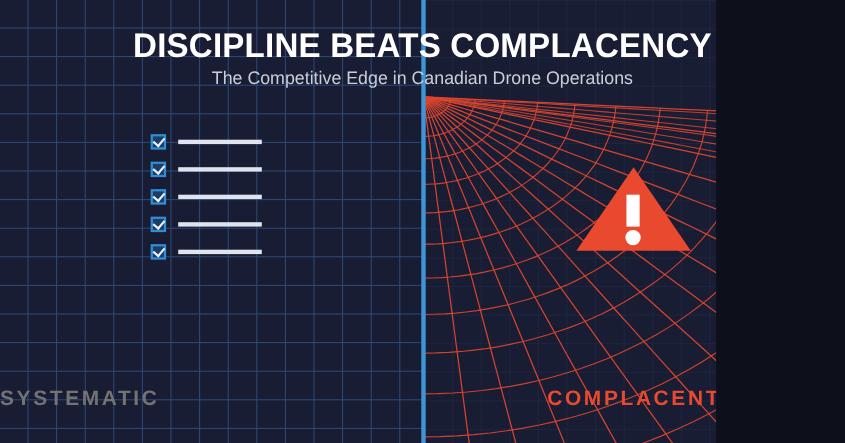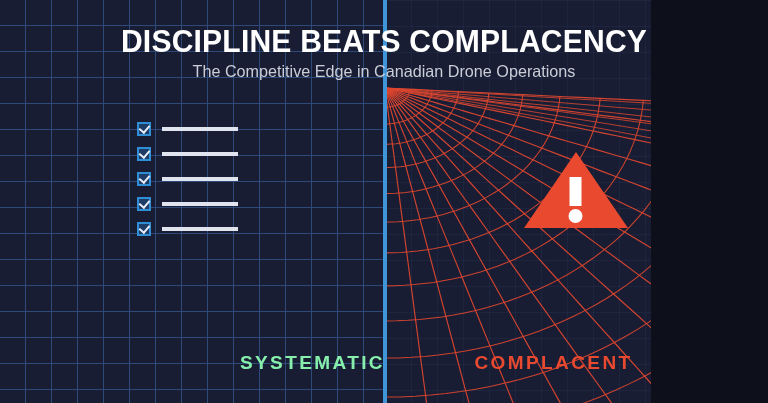--- a/index.html
+++ b/index.html
@@ -155,31 +155,31 @@
     height: 80px;
     z-index: 7;
   }
 
   
   .label-left {
     position: absolute;
     left: 0;
     top: 352px;
     width: 385px;
-    text-align: right;
+    text-align: left;
     font-size: 19px;
     font-weight: bold;
     letter-spacing: 2.4px;
-    color: #86efac;
+    color: #737373;
     z-index: 8;
     white-space: nowrap;
   }
   .label-right {
     position: absolute;
-    left: 362px;
+    left: 385px;
     top: 352px;
     width: 383px;
     text-align: center;
     font-size: 19px;
     font-weight: bold;
     letter-spacing: 2.4px;
     color: #e8492f;
     z-index: 8;
     white-space: nowrap;
   }

